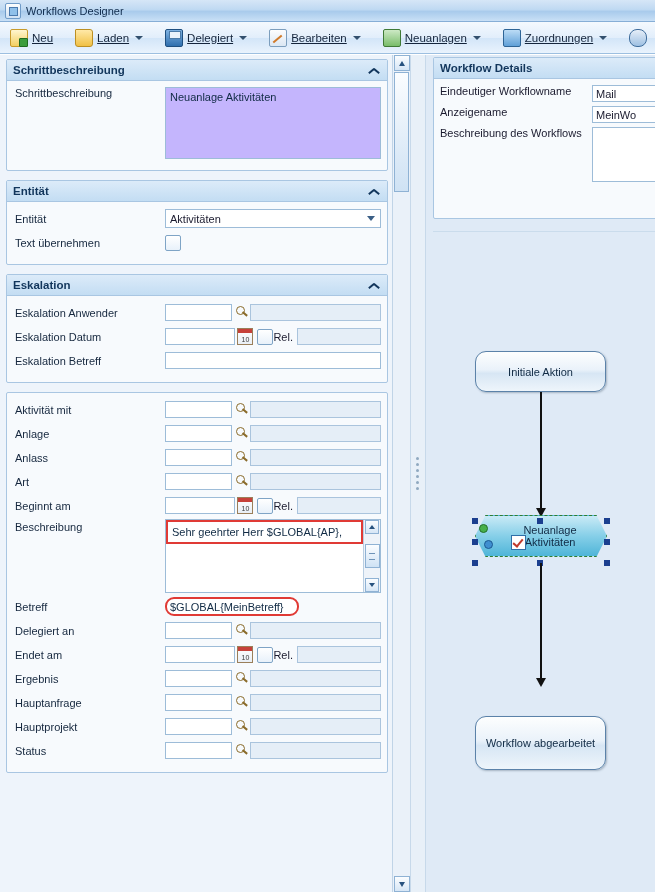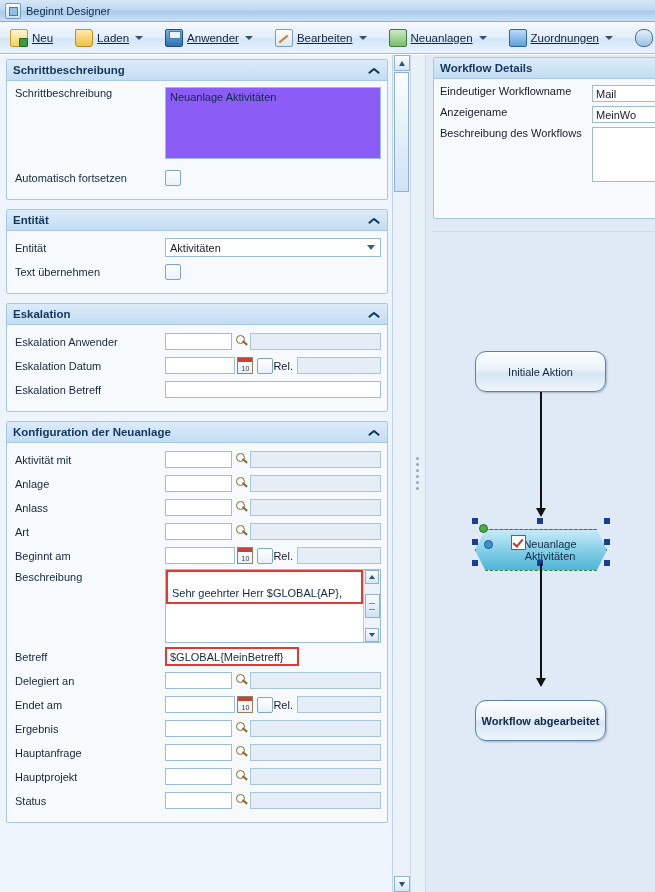--- a/index.html
+++ b/index.html
@@ -272,41 +272,41 @@
     border-left: 4px solid transparent;
     border-right: 4px solid transparent;
     border-top: 5px solid #3b5f86;
     margin-right: 3px;
   }
 
   .bigbox {
     width: 238px;
     height: 72px;
     border: 1px solid #9dbcd8;
-    background: #8b5cf6;
+    background: #c4b5fd;
     font-size: 11px;
     padding: 3px 4px;
     box-sizing: border-box;
     color: #102a44;
   }
 
   .hl-red { border: 2px solid #e03a35 !important; }
 
   
   .desc-wrap {
     display: flex;
     width: 238px;
     height: 74px;
     border: 1px solid #9dbcd8;
     background: #fff;
     box-sizing: border-box;
   }
   .desc-text {
     flex: 1;
-    padding: 15px 4px;
+    padding: 4px 4px;
     font-size: 11px;
     color: #102a44;
   }
   .vscroll {
     width: 16px;
     background: #eef3f9;
     border-left: 1px solid #b9cee2;
     display: flex;
     flex-direction: column;
     justify-content: space-between;
@@ -524,41 +524,41 @@
     border-left: 5px solid transparent;
     border-right: 5px solid transparent;
     border-top: 9px solid #111111;
   }
 </style>
 </head>
 <body>
 
 <div class="titlebar">
   <div class="tb-icon"></div>
-  <div class="tb-title">Beginnt Designer</div>
+  <div class="tb-title">Workflows Designer</div>
 </div>
 
 <div class="toolbar">
 
   <div class="tb-btn">
     <span class="tb-ico ico-new"></span>
     <span class="lbl">Neu</span>
   </div>
   <div class="tb-sep"></div>
 
   <div class="tb-btn">
     <span class="tb-ico ico-load"></span>
     <span class="lbl">Laden</span>
     <span class="caret"></span>
   </div>
   <div class="tb-sep"></div>
 
   <div class="tb-btn">
     <span class="tb-ico ico-save"></span>
-    <span class="lbl">Anwender</span>
+    <span class="lbl">Delegiert</span>
     <span class="caret"></span>
   </div>
   <div class="tb-sep"></div>
 
   <div class="tb-btn">
     <span class="tb-ico ico-edit"></span>
     <span class="lbl">Bearbeiten</span>
     <span class="caret"></span>
   </div>
   <div class="tb-sep"></div>
@@ -590,24 +590,20 @@
 
       <div class="group">
         <div class="group-head">
           <span>Schrittbeschreibung</span>
           <span class="chev"></span>
         </div>
         <div class="group-body">
           <div class="row" style="align-items:flex-start;">
             <div class="lab">Schrittbeschreibung</div>
             <div class="bigbox">Neuanlage Aktivitäten</div>
-          </div>
-          <div class="row" style="margin-top:8px;">
-            <div class="lab">Automatisch fortsetzen</div>
-            <span class="chk"></span>
           </div>
         </div>
       </div>
 
       <div class="group">
         <div class="group-head">
           <span>Entität</span>
           <span class="chev"></span>
         </div>
         <div class="group-body">
@@ -654,24 +650,20 @@
 
           <div class="row">
             <div class="lab">Eskalation Betreff</div>
             <div class="fld wide"></div>
           </div>
 
         </div>
       </div>
 
       <div class="group">
-        <div class="group-head">
-          <span>Konfiguration der Neuanlage</span>
-          <span class="chev"></span>
-        </div>
         <div class="group-body">
 
           <div class="row">
             <div class="lab">Aktivität mit</div>
             <div class="fld small"></div>
             <span class="lookup"></span>
             <div class="fld readonly mid"></div>
           </div>
 
           <div class="row">
@@ -720,21 +712,21 @@
                 <div class="vs-thumb"></div>
                 <div class="vs-btn">
                     <span class="tri-dn"></span>
                   </div>
               </div>
             </div>
           </div>
 
           <div class="row" style="">
             <div class="lab">Betreff</div>
-            <div class="fld hl-red" style="width:134px;height:19px;line-height:15px;">$GLOBAL{MeinBetreff}</div>
+            <div class="fld hl-red" style="width:134px;height:19px;line-height:15px;border-radius:9px;">$GLOBAL{MeinBetreff}</div>
           </div>
 
           <div class="row">
             <div class="lab">Delegiert an</div>
             <div class="fld small"></div>
             <span class="lookup"></span>
             <div class="fld readonly mid"></div>
           </div>
 
           <div class="row">
@@ -830,40 +822,40 @@
 
     <div class="canvas">
 
       <div class="node node-round" style="left:42px; top:119px; width:131px; height:41px;">
         <span>Initiale Aktion</span>
       </div>
 
       <div class="conn" style="left:107px; top:160px; height:118px;"></div>
       <div class="arrowhead" style="left:103px; top:276px;"></div>
 
-      <div class="node node-hex" style="left:42px; top:297px; width:132px; height:42px;">
+      <div class="node node-hex" style="left:42px; top:283px; width:132px; height:42px;">
         <div class="txt">
           <div>Neuanlage</div>
           <div>Aktivitäten</div>
         </div>
       </div>
       <div class="hex-check" style="left:78px; top:303px;"></div>
       <div class="dot-green" style="left:46px; top:292px;"></div>
       <div class="dot-blue" style="left:51px; top:308px;"></div>
       <div class="handle" style="left:39px; top:286px;"></div>
       <div class="handle" style="left:104px; top:286px;"></div>
       <div class="handle" style="left:171px; top:286px;"></div>
       <div class="handle" style="left:39px; top:307px;"></div>
       <div class="handle" style="left:171px; top:307px;"></div>
       <div class="handle" style="left:39px; top:328px;"></div>
       <div class="handle" style="left:104px; top:328px;"></div>
       <div class="handle" style="left:171px; top:328px;"></div>
 
       <div class="conn" style="left:107px; top:331px; height:117px;"></div>
       <div class="arrowhead" style="left:103px; top:446px;"></div>
 
-      <div class="node node-round" style="left:42px; top:468px; width:131px; height:41px;font-weight:bold;">
+      <div class="node node-round" style="left:42px; top:484px; width:131px; height:54px;">
         <span>Workflow abgearbeitet</span>
       </div>
 
     </div>
   </div>
 </div>
 
 </body></html>

